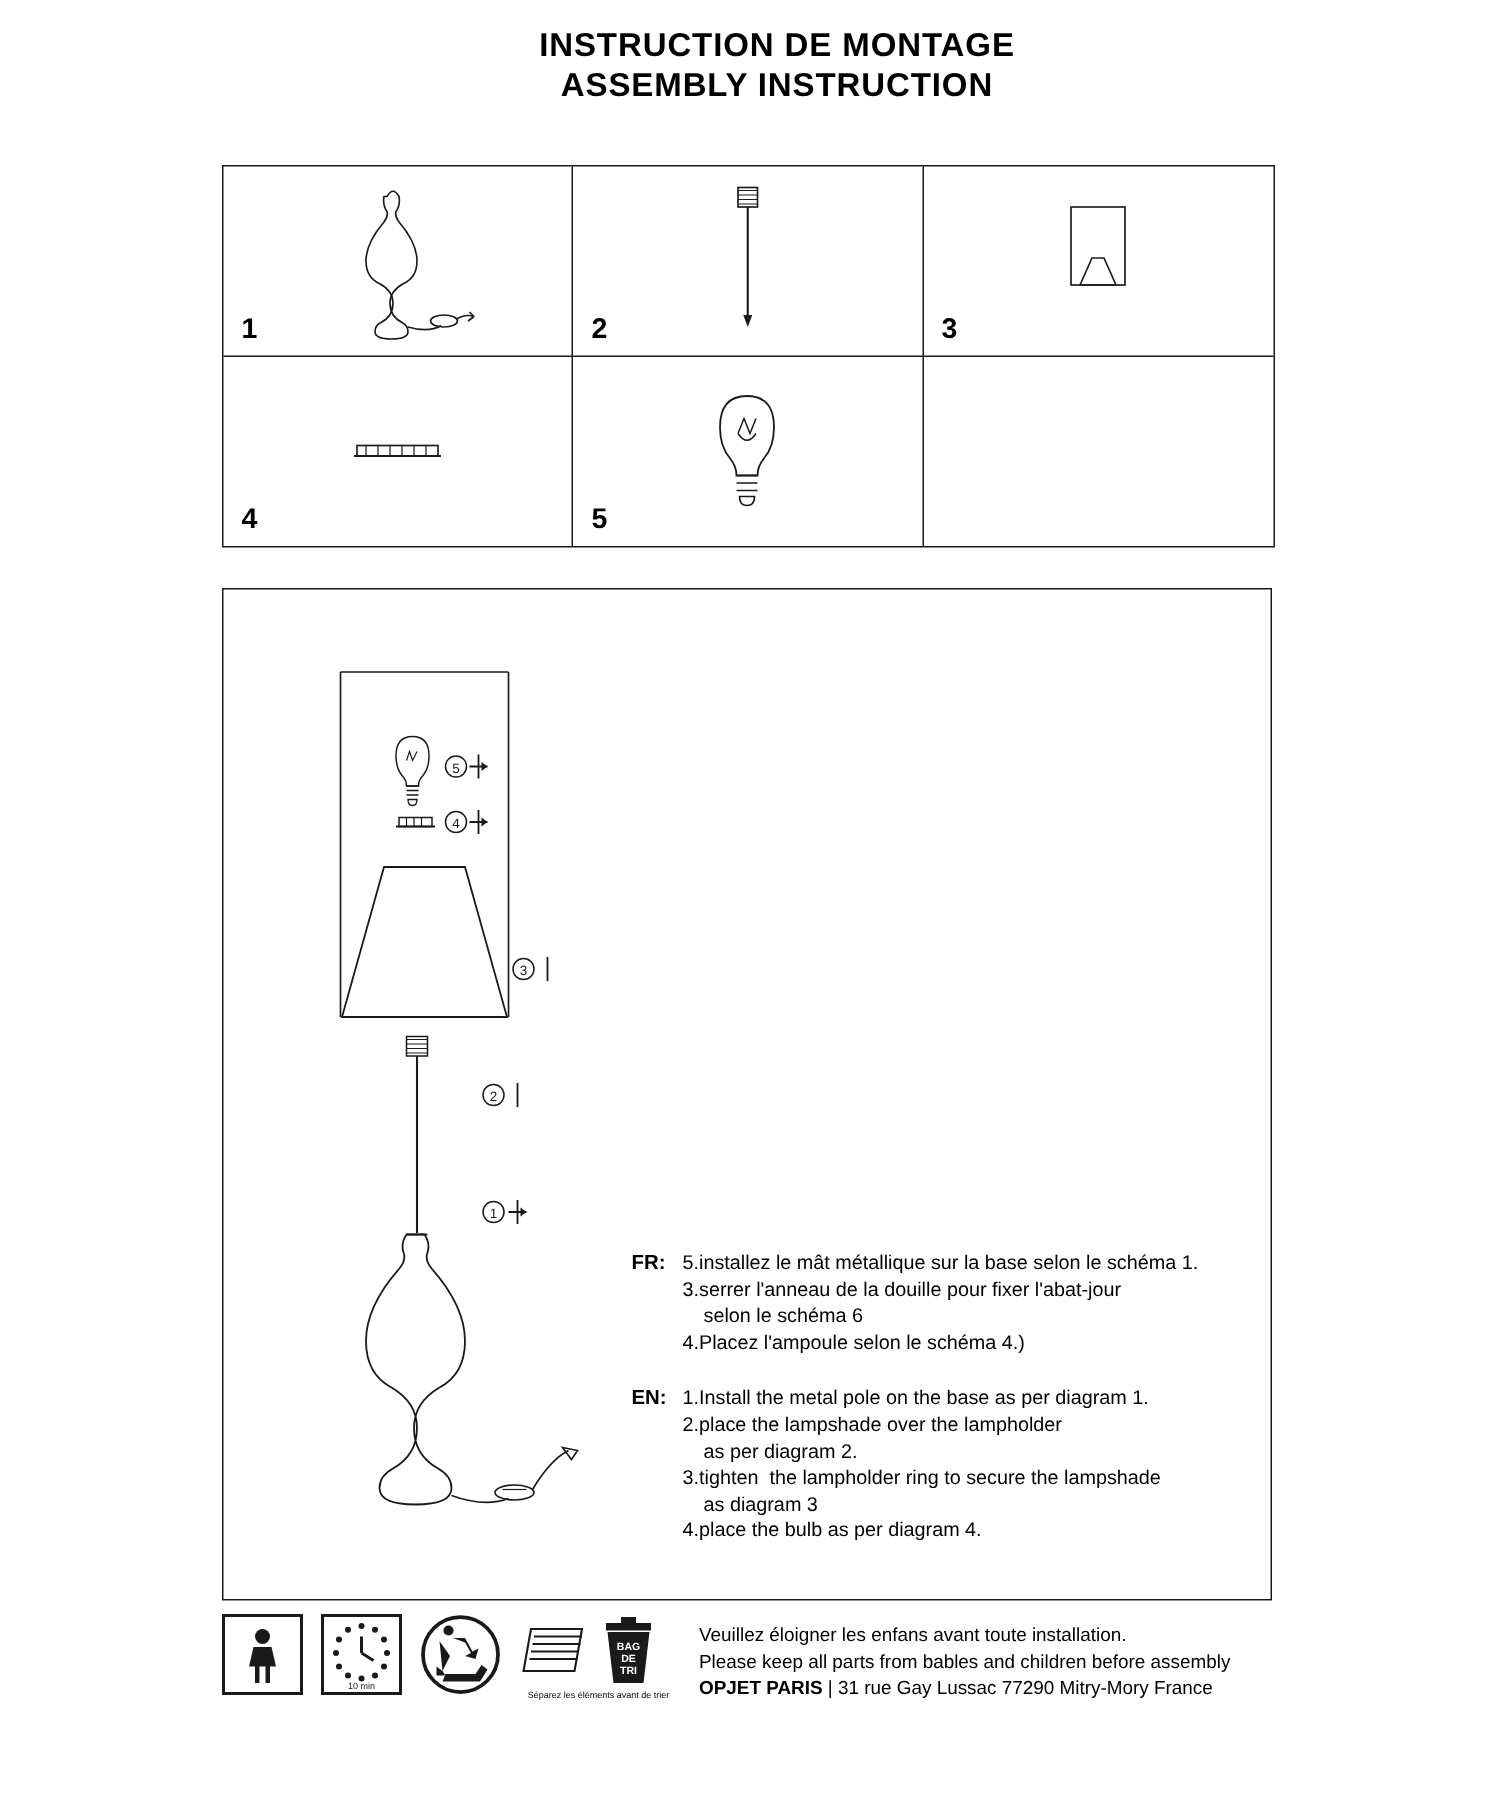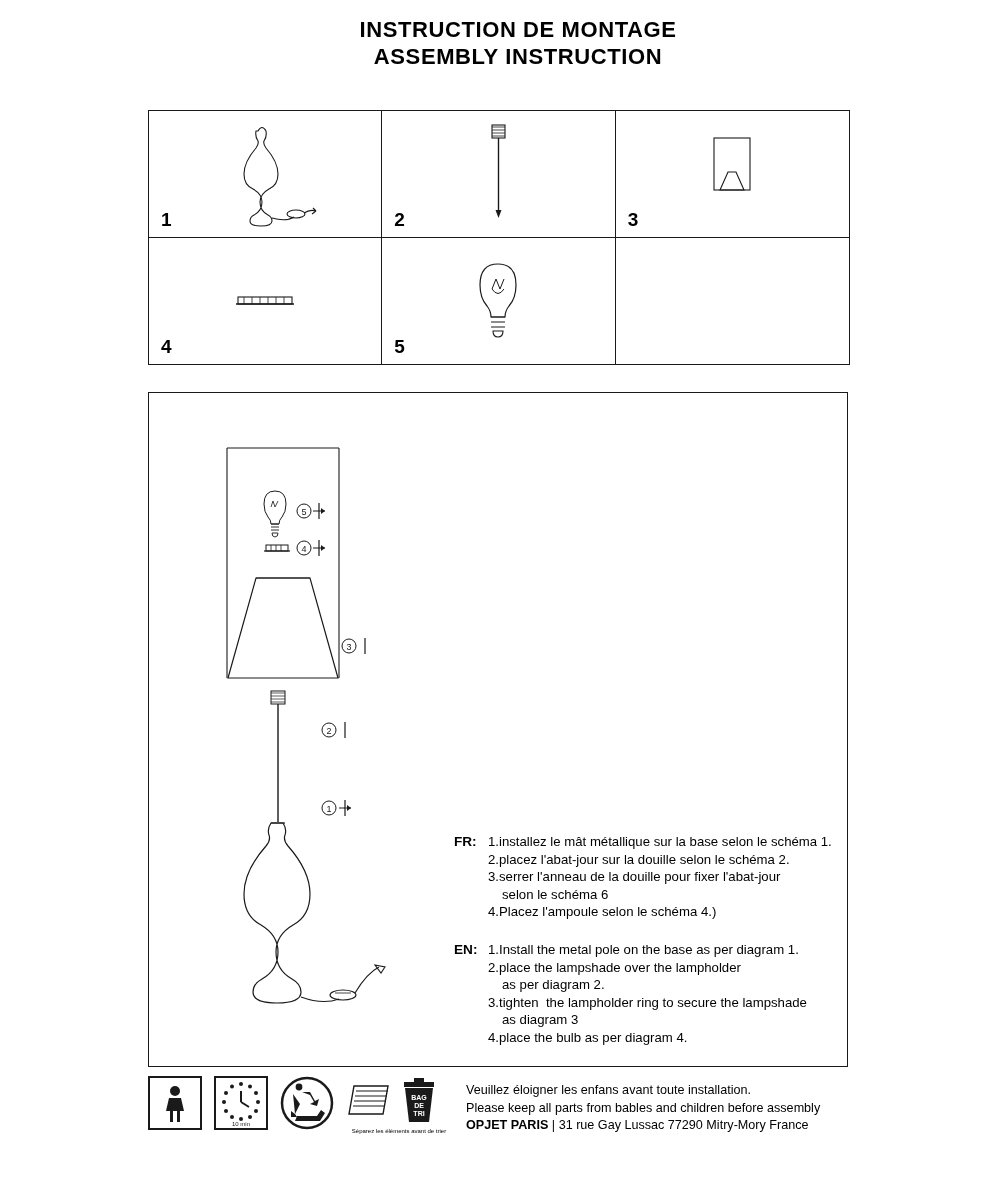--- a/index.html
+++ b/index.html
@@ -88,21 +88,20 @@
   }
 
   
   #instructions {
     position: absolute;
     left: 272px;
     top: 440px;
     width: 410px;
     font-size: 13.2px;
     line-height: 17.6px;
-    margin-left: 33px;
   }
   .instr-group { margin-bottom: 20px; }
   .instr-row { display: flex; }
   .instr-lang {
     font-weight: bold;
     width: 34px;
     flex: none;
     font-size: 13.6px;
   }
   .instr-lines { flex: 1; }
@@ -288,22 +287,21 @@
       <path d="M226 572 l10 2 l-4 6 z" fill="none" stroke="#1a1a1a" stroke-width="1.1"></path>
     </svg>
   </div>
 
   <div id="instructions">
 
     <div class="instr-group">
       <div class="instr-row">
         <div class="instr-lang">FR:</div>
         <div class="instr-lines">
-          <div class="instr-line">1.installez le mât métallique sur la base selon le schéma 1.</div>
-          <div class="instr-line">2.placez l'abat-jour sur la douille selon le schéma 2.</div>
+          <div class="instr-line">5.installez le mât métallique sur la base selon le schéma 1.</div>
           <div class="instr-line">3.serrer l'anneau de la douille pour fixer l'abat-jour</div>
           <div class="instr-line indent">selon le schéma 6</div>
           <div class="instr-line">4.Placez l'ampoule selon le schéma 4.)</div>
         </div>
       </div>
     </div>
 
     <div class="instr-group">
       <div class="instr-row">
         <div class="instr-lang">EN:</div>

